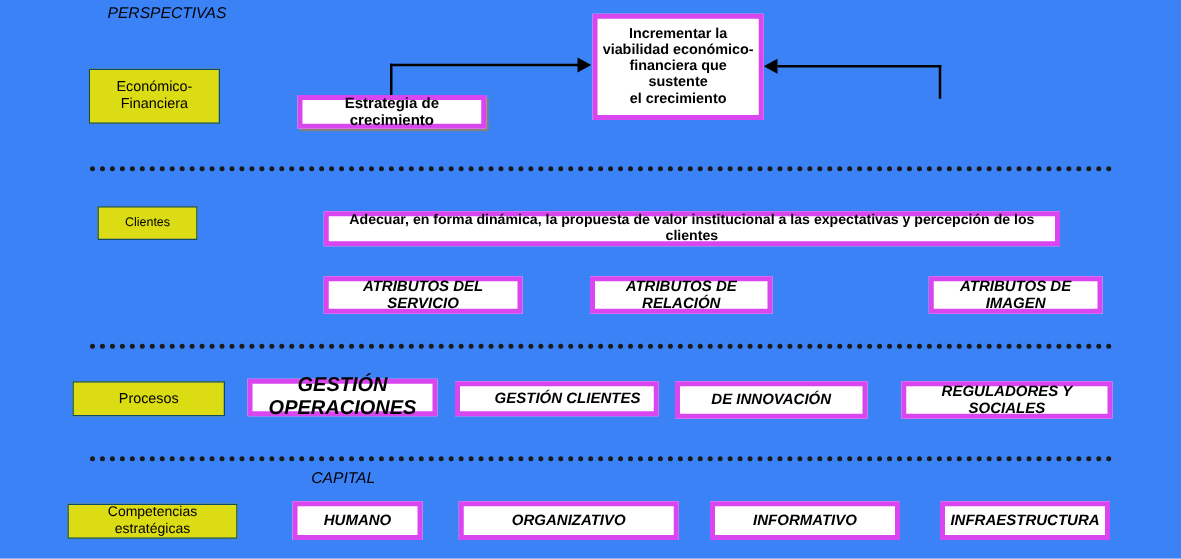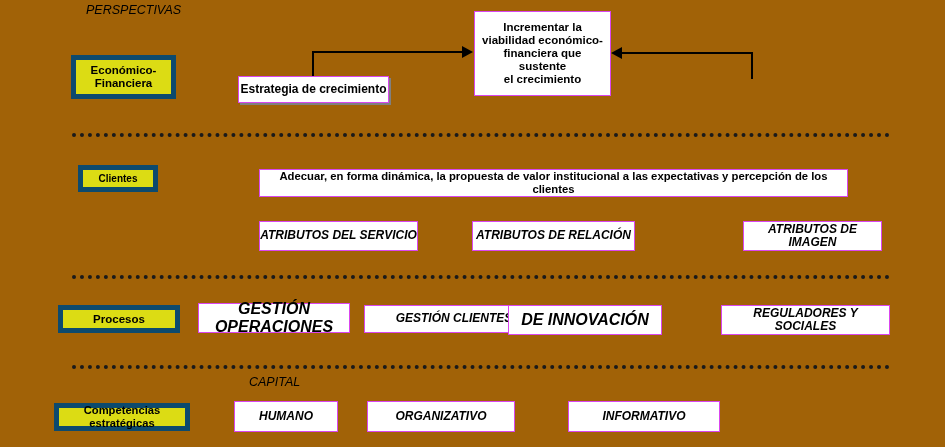--- a/index.html
+++ b/index.html
@@ -7,42 +7,42 @@
     padding: 0;
     background: #ffffff;
   }
   body {
     font-family: "Liberation Sans", sans-serif;
   }
   #canvas {
     position: relative;
     width: 945px;
     height: 447px;
-    background: #a16207;
+    background: #3b82f6;
     overflow: hidden;
   }
 
   .box {
     position: absolute;
     box-sizing: border-box;
-    border: 1px solid #d946ef;
+    border: 4px solid #d946ef;
     background: #ffffff;
     display: flex;
     align-items: center;
     justify-content: center;
     text-align: center;
     color: #000000;
     line-height: 1.12;
   }
 
   
   .chip {
     background: #dcdc14;
-    border: 5px solid #0c4a6e;
-    font-weight: bold;
+    border: 1px solid #0c4a6e;
+    font-weight: normal;
     letter-spacing: 0px;
   }
 
   
   .wbox { background: #ffffff; }
 
   
   .shadowed {
     box-shadow: 2px 2px 0 0 #808080;
   }
@@ -117,42 +117,43 @@
 
 
   <div class="divider" style="left:72px; top:133px; width:818px;"></div>
 
   <div class="box chip" style="left:78px; top:165px; width:80px; height:27px; font-size:10px;">Clientes</div>
 
   <div class="box wbox bold" style="left:259px; top:169px; width:589px; height:28px; font-size:11.3px;">Adecuar, en forma dinámica, la propuesta de valor institucional a las expectativas y percepción de los clientes</div>
 
   <div class="box wbox ital bold" style="left:259px; top:221px; width:159px; height:30px; font-size:12px;">ATRIBUTOS DEL SERVICIO</div>
 
-  <div class="box wbox ital bold" style="left:472px; top:221px; width:163px; height:30px; font-size:12px;">ATRIBUTOS DE RELACIÓN</div>
+  <div class="box wbox ital bold" style="left:472px; top:221px; width:146px; height:30px; font-size:12px;">ATRIBUTOS DE RELACIÓN</div>
 
   <div class="box wbox ital bold" style="left:711px; top:221px; width:139px; height:30px; font-size:12px;margin-left:32px;">ATRIBUTOS DE IMAGEN</div>
 
   <div class="divider" style="left:72px; top:275px; width:818px;"></div>
 
   <div class="box chip" style="left:58px; top:305px; width:122px; height:28px; font-size:11.5px;">Procesos</div>
 
   <div class="box wbox ital bold" style="left:198px; top:303px; width:152px; height:30px; font-size:16px;">GESTIÓN OPERACIONES</div>
 
   <div class="box wbox ital bold" style="left:364px; top:305px; width:163px; height:28px; font-size:12px;padding-left:17px;">GESTIÓN CLIENTES</div>
 
-  <div class="box wbox ital bold" style="left:508px; top:305px; width:154px; height:30px; font-size:16px;">DE INNOVACIÓN</div>
+  <div class="box wbox ital bold" style="left:540px; top:305px; width:154px; height:30px; font-size:12px;">DE INNOVACIÓN</div>
 
   <div class="box wbox ital bold" style="left:721px; top:305px; width:169px; height:30px; font-size:12px;">REGULADORES Y SOCIALES</div>
 
   <div class="divider" style="left:72px; top:365px; width:818px;"></div>
 
   <div class="caption" style="left:249px; top:375px; font-size:12.5px;">CAPITAL</div>
 
   <div class="box chip" style="left:54px; top:403px; width:136px; height:28px; font-size:11.2px;">Competencias estratégicas</div>
 
   <div class="box wbox ital bold" style="left:234px; top:401px; width:104px; height:31px; font-size:12px;">HUMANO</div>
 
-  <div class="box wbox ital bold" style="left:367px; top:401px; width:148px; height:31px; font-size:12px;">ORGANIZATIVO</div>
+  <div class="box wbox ital bold" style="left:367px; top:401px; width:176px; height:31px; font-size:12px;">ORGANIZATIVO</div>
 
   <div class="box wbox ital bold" style="left:568px; top:401px; width:152px; height:31px; font-size:12px;">INFORMATIVO</div>
 
+  <div class="box wbox ital bold" style="left:752px; top:401px; width:136px; height:31px; font-size:12px;">INFRAESTRUCTURA</div>
 
 </div>
 
 </body></html>

